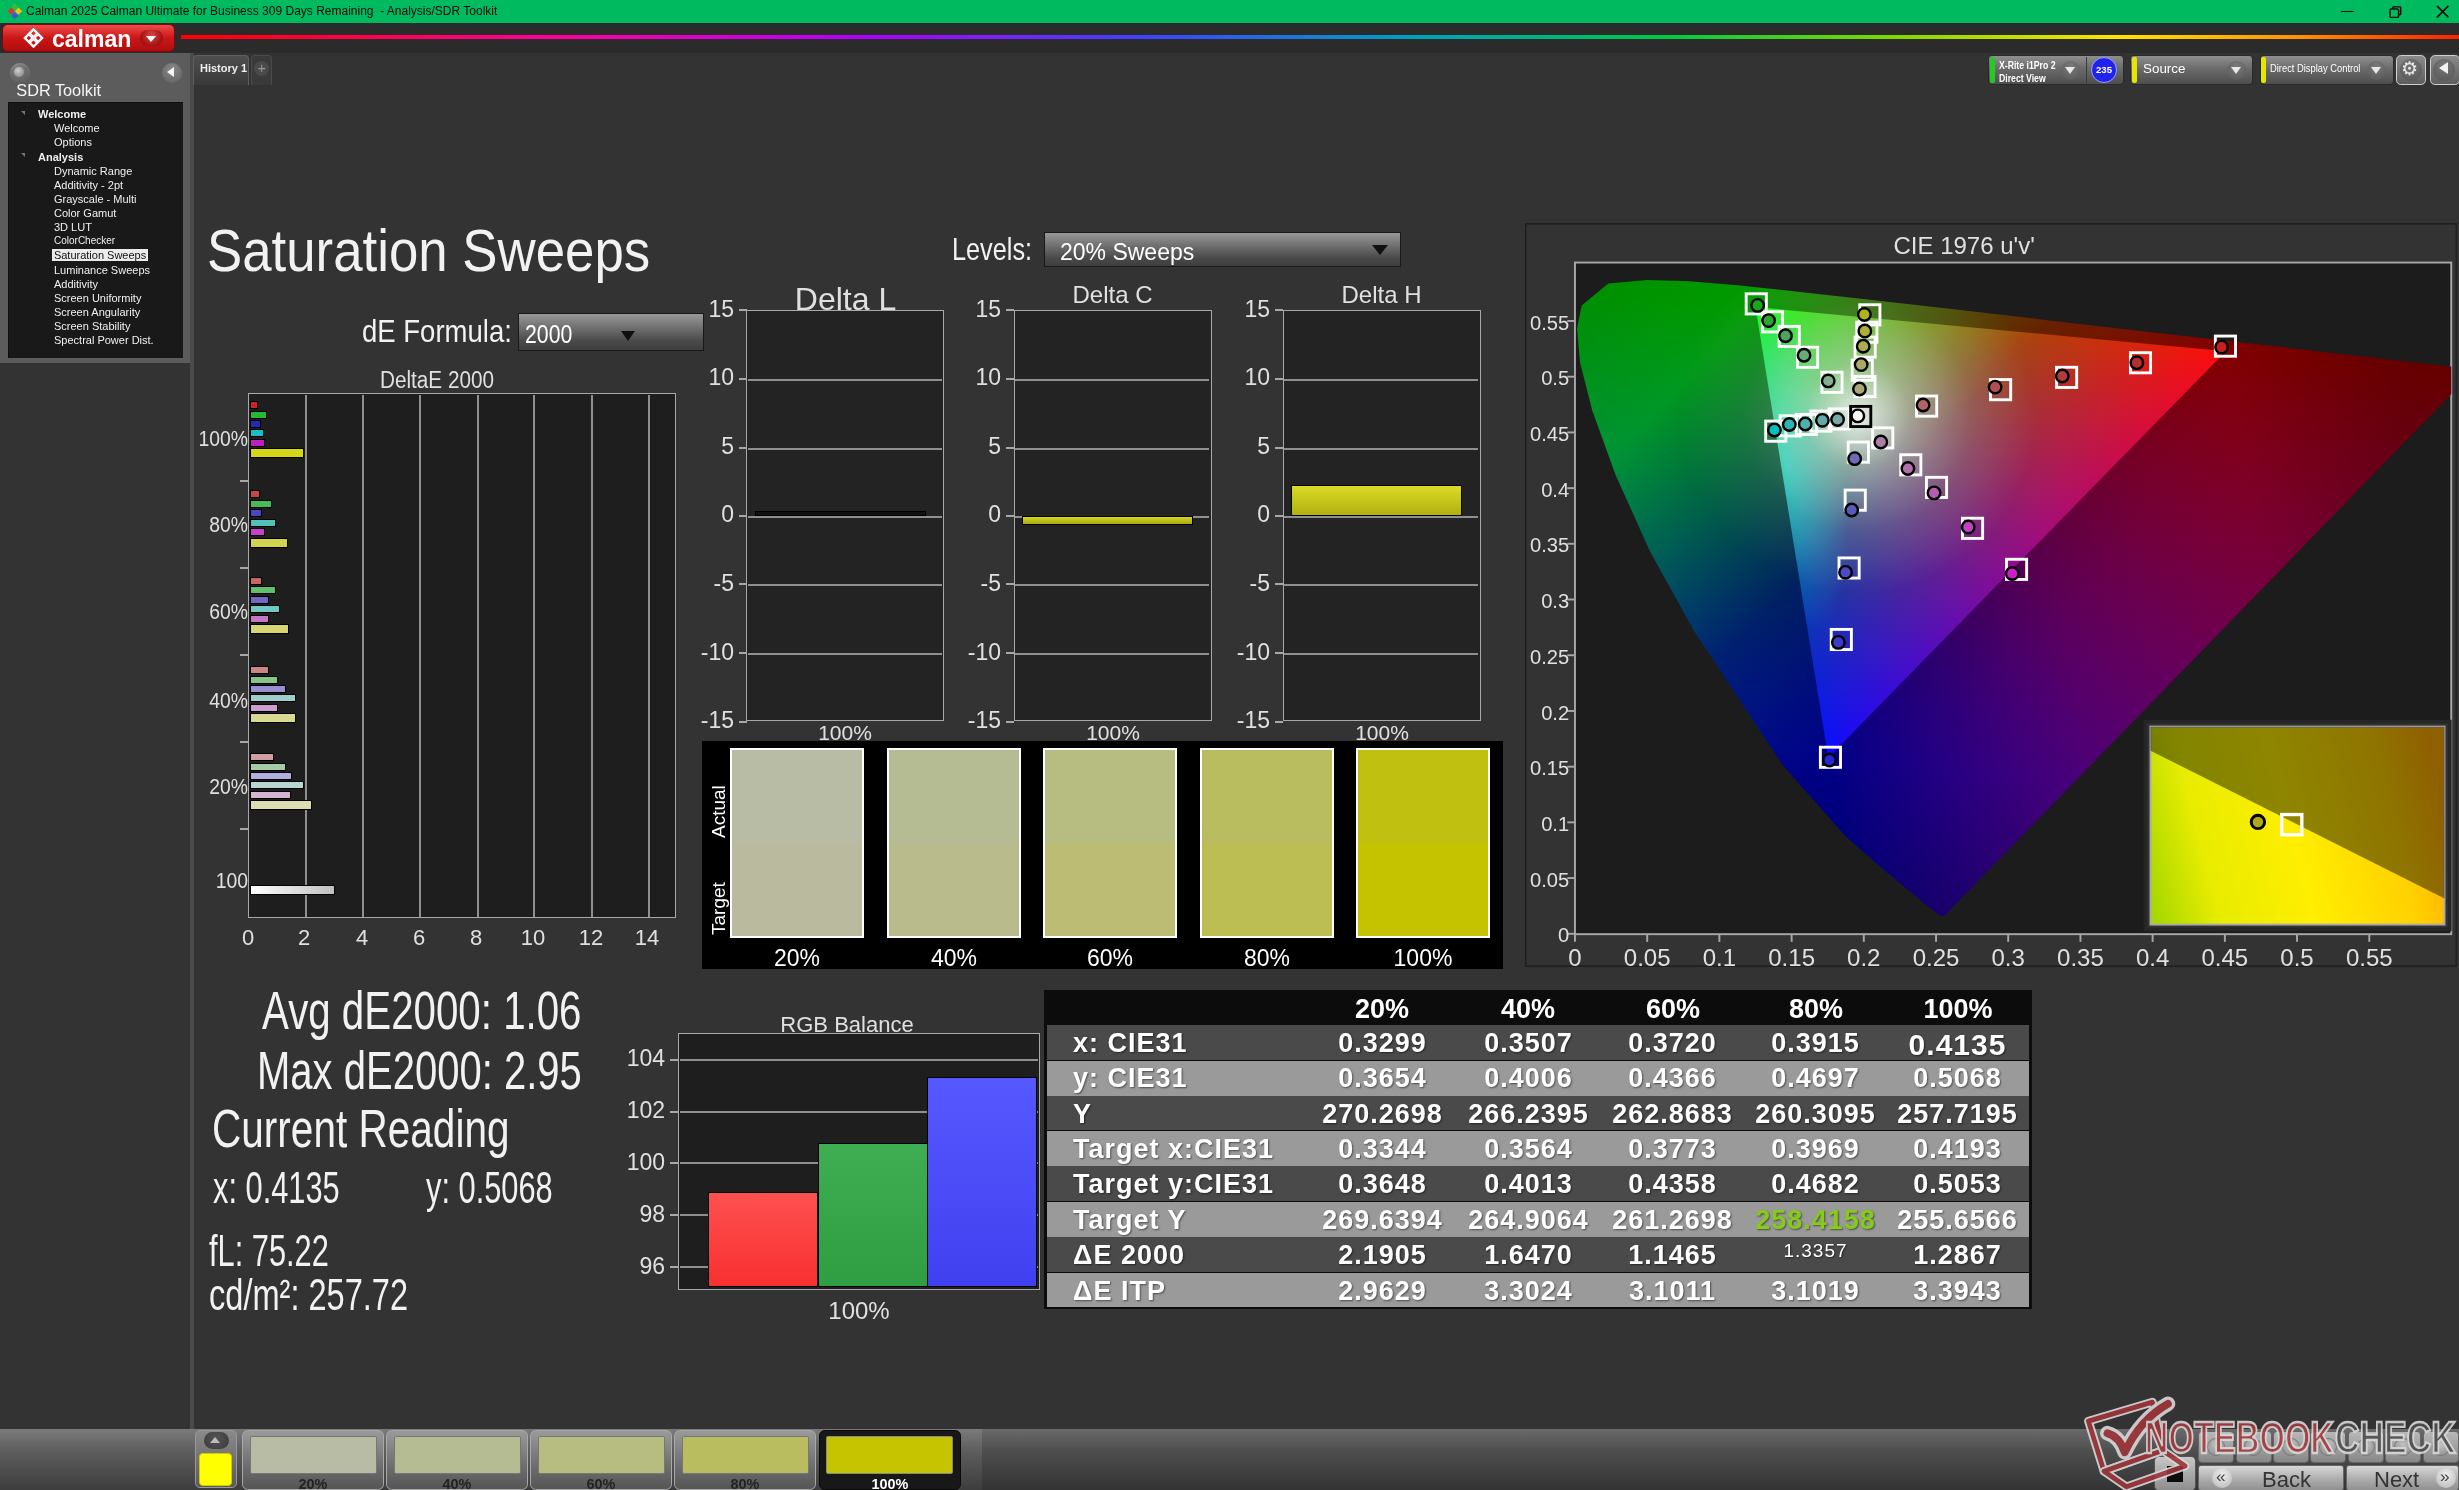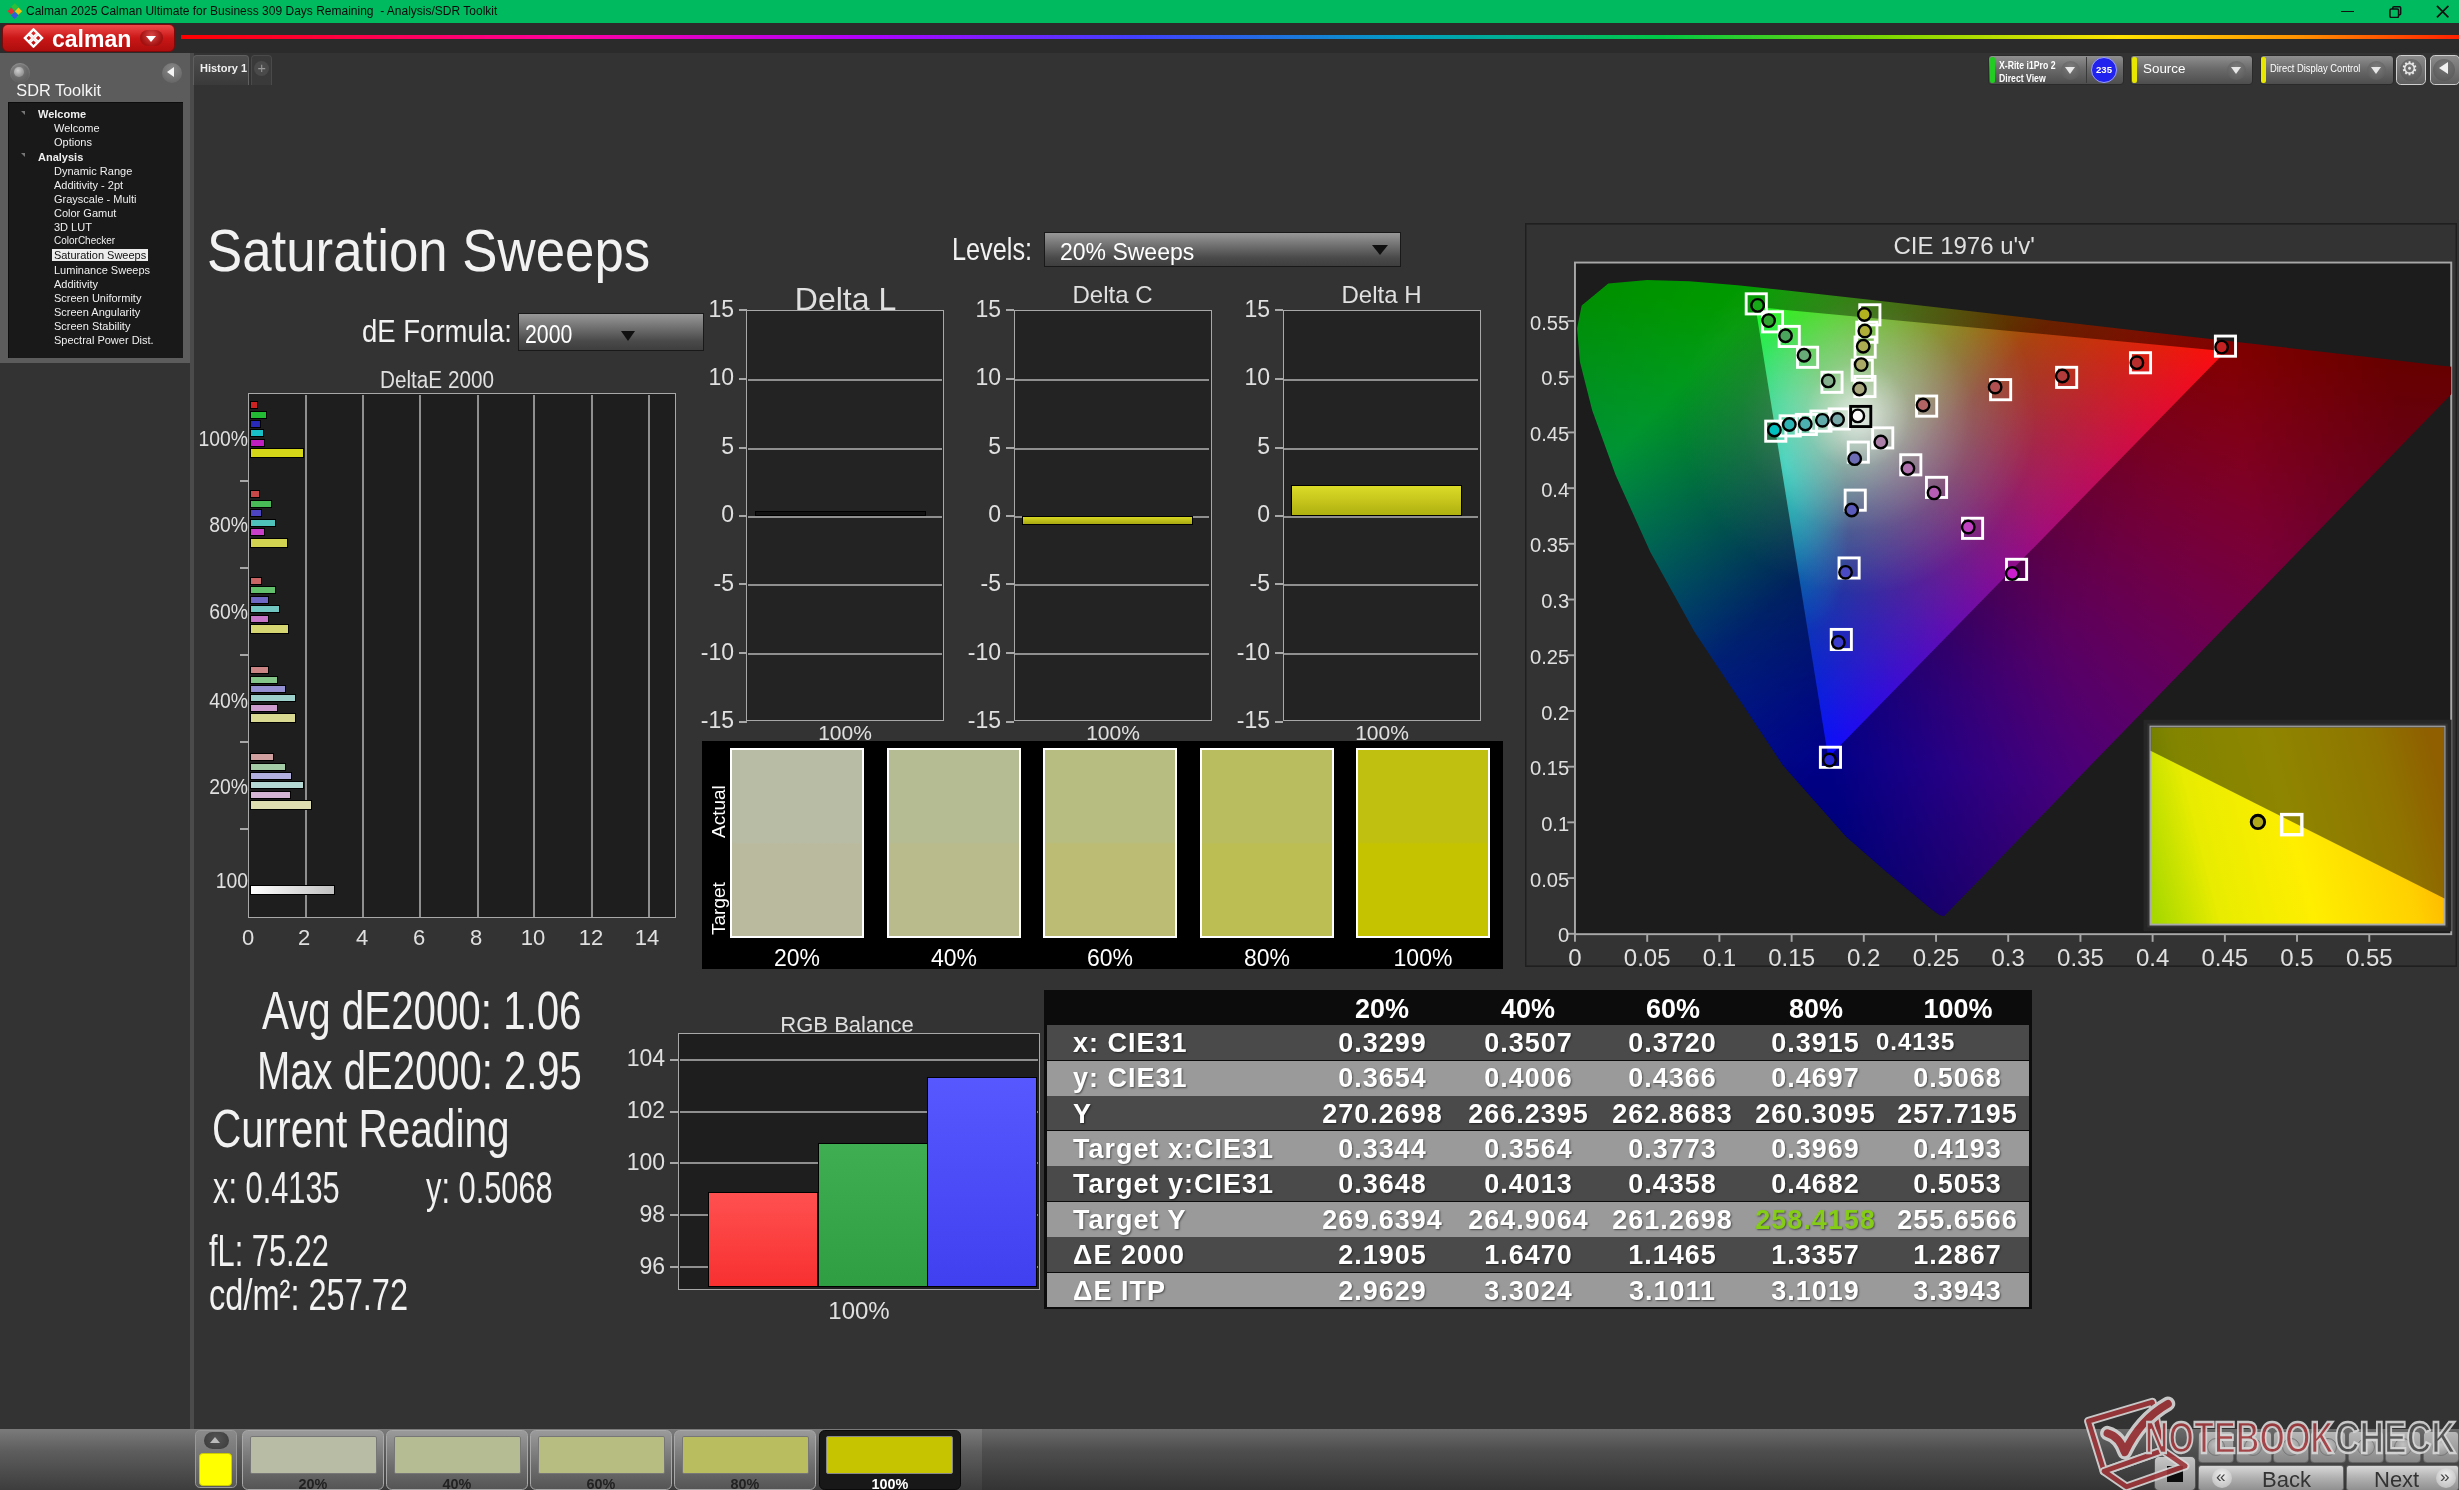--- a/index.html
+++ b/index.html
@@ -283,21 +283,21 @@
 <div class="abs" style="left:1456px;top:994px;width:144px;text-align:center;font-size:27px;font-weight:bold;color:#fff;">40%</div>
 <div class="abs" style="left:1601px;top:994px;width:144px;text-align:center;font-size:27px;font-weight:bold;color:#fff;">60%</div>
 <div class="abs" style="left:1744px;top:994px;width:144px;text-align:center;font-size:27px;font-weight:bold;color:#fff;">80%</div>
 <div class="abs" style="left:1886px;top:994px;width:144px;text-align:center;font-size:27px;font-weight:bold;color:#fff;">100%</div>
 <div class="abs" style="left:1047px;top:1025px;width:982px;height:35px;background:#4a4a4a;"></div>
 <div class="abs" style="left:1073px;top:1028px;font-size:27px;font-weight:bold;letter-spacing:1px;color:#fff;text-shadow:1px 1px 1.9px rgba(0,0,0,0.5);">x: CIE31</div>
 <div class="abs" style="left:1301px;top:1028px;width:163px;text-align:center;font-size:27px;font-weight:bold;letter-spacing:1px;color:#fff;text-shadow:1px 1px 1.9px rgba(0,0,0,0.5);">0.3299</div>
 <div class="abs" style="left:1447px;top:1028px;width:163px;text-align:center;font-size:27px;font-weight:bold;letter-spacing:1px;color:#fff;text-shadow:1px 1px 1.9px rgba(0,0,0,0.5);">0.3507</div>
 <div class="abs" style="left:1591px;top:1028px;width:163px;text-align:center;font-size:27px;font-weight:bold;letter-spacing:1px;color:#fff;text-shadow:1px 1px 1.9px rgba(0,0,0,0.5);">0.3720</div>
 <div class="abs" style="left:1734px;top:1028px;width:163px;text-align:center;font-size:27px;font-weight:bold;letter-spacing:1px;color:#fff;text-shadow:1px 1px 1.9px rgba(0,0,0,0.5);">0.3915</div>
-<div class="abs" style="left:1876px;top:1028px;width:163px;font-size:24px;font-weight:bold;letter-spacing:1px;color:#fff;text-shadow:1px 1px 1.9px rgba(0,0,0,0.5);">0.4135</div>
+<div class="abs" style="left:1876px;top:1028px;width:163px;text-align:center;font-size:30px;font-weight:bold;letter-spacing:1px;color:#fff;text-shadow:1px 1px 1.9px rgba(0,0,0,0.5);">0.4135</div>
 <div class="abs" style="left:1047px;top:1061px;width:982px;height:35px;background:#9a9a9a;"></div>
 <div class="abs" style="left:1073px;top:1063px;font-size:27px;font-weight:bold;letter-spacing:1px;color:#fff;text-shadow:1px 1px 1.9px rgba(0,0,0,0.5);">y: CIE31</div>
 <div class="abs" style="left:1301px;top:1063px;width:163px;text-align:center;font-size:27px;font-weight:bold;letter-spacing:1px;color:#fff;text-shadow:1px 1px 1.9px rgba(0,0,0,0.5);">0.3654</div>
 <div class="abs" style="left:1447px;top:1063px;width:163px;text-align:center;font-size:27px;font-weight:bold;letter-spacing:1px;color:#fff;text-shadow:1px 1px 1.9px rgba(0,0,0,0.5);">0.4006</div>
 <div class="abs" style="left:1591px;top:1063px;width:163px;text-align:center;font-size:27px;font-weight:bold;letter-spacing:1px;color:#fff;text-shadow:1px 1px 1.9px rgba(0,0,0,0.5);">0.4366</div>
 <div class="abs" style="left:1734px;top:1063px;width:163px;text-align:center;font-size:27px;font-weight:bold;letter-spacing:1px;color:#fff;text-shadow:1px 1px 1.9px rgba(0,0,0,0.5);">0.4697</div>
 <div class="abs" style="left:1876px;top:1063px;width:163px;text-align:center;font-size:27px;font-weight:bold;letter-spacing:1px;color:#fff;text-shadow:1px 1px 1.9px rgba(0,0,0,0.5);">0.5068</div>
 <div class="abs" style="left:1047px;top:1096px;width:982px;height:34px;background:#4a4a4a;"></div>
 <div class="abs" style="left:1073px;top:1099px;font-size:27px;font-weight:bold;letter-spacing:1px;color:#fff;text-shadow:1px 1px 1.9px rgba(0,0,0,0.5);">Y</div>
 <div class="abs" style="left:1301px;top:1099px;width:163px;text-align:center;font-size:27px;font-weight:bold;letter-spacing:1px;color:#fff;text-shadow:1px 1px 1.9px rgba(0,0,0,0.5);">270.2698</div>
@@ -324,21 +324,21 @@
 <div class="abs" style="left:1301px;top:1205px;width:163px;text-align:center;font-size:27px;font-weight:bold;letter-spacing:1px;color:#fff;text-shadow:1px 1px 1.9px rgba(0,0,0,0.5);">269.6394</div>
 <div class="abs" style="left:1447px;top:1205px;width:163px;text-align:center;font-size:27px;font-weight:bold;letter-spacing:1px;color:#fff;text-shadow:1px 1px 1.9px rgba(0,0,0,0.5);">264.9064</div>
 <div class="abs" style="left:1591px;top:1205px;width:163px;text-align:center;font-size:27px;font-weight:bold;letter-spacing:1px;color:#fff;text-shadow:1px 1px 1.9px rgba(0,0,0,0.5);">261.2698</div>
 <div class="abs" style="left:1734px;top:1205px;width:163px;text-align:center;font-size:27px;font-weight:bold;letter-spacing:1px;color:#84cc16;text-shadow:1px 1px 1.9px rgba(0,0,0,0.5);">258.4158</div>
 <div class="abs" style="left:1876px;top:1205px;width:163px;text-align:center;font-size:27px;font-weight:bold;letter-spacing:1px;color:#fff;text-shadow:1px 1px 1.9px rgba(0,0,0,0.5);">255.6566</div>
 <div class="abs" style="left:1047px;top:1237px;width:982px;height:35px;background:#4a4a4a;"></div>
 <div class="abs" style="left:1073px;top:1240px;font-size:27px;font-weight:bold;letter-spacing:1px;color:#fff;text-shadow:1px 1px 1.9px rgba(0,0,0,0.5);">ΔE 2000</div>
 <div class="abs" style="left:1301px;top:1240px;width:163px;text-align:center;font-size:27px;font-weight:bold;letter-spacing:1px;color:#fff;text-shadow:1px 1px 1.9px rgba(0,0,0,0.5);">2.1905</div>
 <div class="abs" style="left:1447px;top:1240px;width:163px;text-align:center;font-size:27px;font-weight:bold;letter-spacing:1px;color:#fff;text-shadow:1px 1px 1.9px rgba(0,0,0,0.5);">1.6470</div>
 <div class="abs" style="left:1591px;top:1240px;width:163px;text-align:center;font-size:27px;font-weight:bold;letter-spacing:1px;color:#fff;text-shadow:1px 1px 1.9px rgba(0,0,0,0.5);">1.1465</div>
-<div class="abs" style="left:1734px;top:1240px;width:163px;text-align:center;font-size:27px;font-weight:bold;letter-spacing:1px;color:#fff;text-shadow:1px 1px 1.9px rgba(0,0,0,0.5);">1.3357</div>
+<div class="abs" style="left:1734px;top:1240px;width:163px;text-align:center;font-size:19px;font-weight:normal;letter-spacing:1px;color:#fff;text-shadow:1px 1px 1.9px rgba(0,0,0,0.5);">1.3357</div>
 <div class="abs" style="left:1876px;top:1240px;width:163px;text-align:center;font-size:27px;font-weight:bold;letter-spacing:1px;color:#fff;text-shadow:1px 1px 1.9px rgba(0,0,0,0.5);">1.2867</div>
 <div class="abs" style="left:1047px;top:1273px;width:982px;height:34px;background:#9a9a9a;"></div>
 <div class="abs" style="left:1073px;top:1276px;font-size:27px;font-weight:bold;letter-spacing:1px;color:#fff;text-shadow:1px 1px 1.9px rgba(0,0,0,0.5);">ΔE ITP</div>
 <div class="abs" style="left:1301px;top:1276px;width:163px;text-align:center;font-size:27px;font-weight:bold;letter-spacing:1px;color:#fff;text-shadow:1px 1px 1.9px rgba(0,0,0,0.5);">2.9629</div>
 <div class="abs" style="left:1447px;top:1276px;width:163px;text-align:center;font-size:27px;font-weight:bold;letter-spacing:1px;color:#fff;text-shadow:1px 1px 1.9px rgba(0,0,0,0.5);">3.3024</div>
 <div class="abs" style="left:1591px;top:1276px;width:163px;text-align:center;font-size:27px;font-weight:bold;letter-spacing:1px;color:#fff;text-shadow:1px 1px 1.9px rgba(0,0,0,0.5);">3.1011</div>
 <div class="abs" style="left:1734px;top:1276px;width:163px;text-align:center;font-size:27px;font-weight:bold;letter-spacing:1px;color:#fff;text-shadow:1px 1px 1.9px rgba(0,0,0,0.5);">3.1019</div>
 <div class="abs" style="left:1876px;top:1276px;width:163px;text-align:center;font-size:27px;font-weight:bold;letter-spacing:1px;color:#fff;text-shadow:1px 1px 1.9px rgba(0,0,0,0.5);">3.3943</div>
 <svg class="abs" style="left:1525px;top:223px;" width="932" height="744" viewBox="0 0 970 774">
 <defs>

